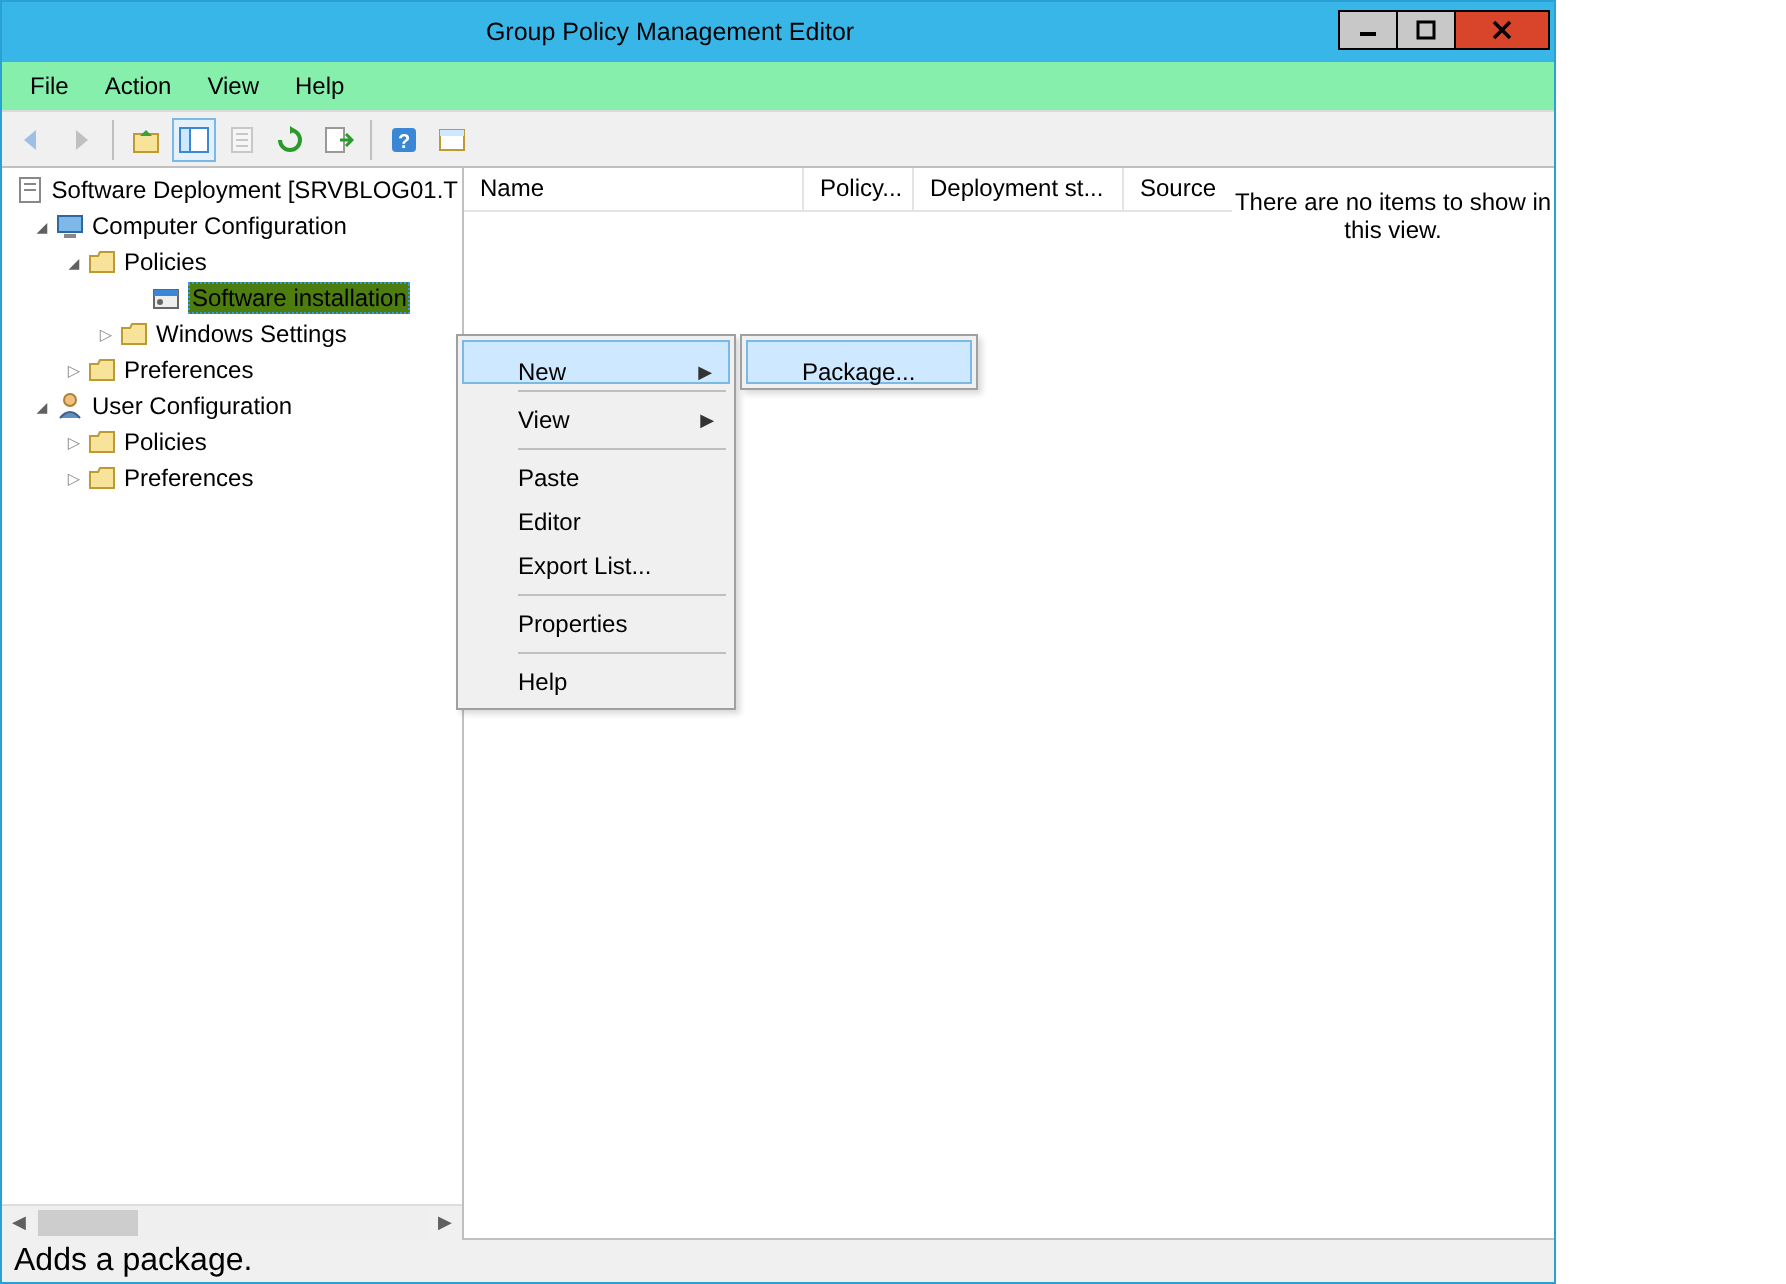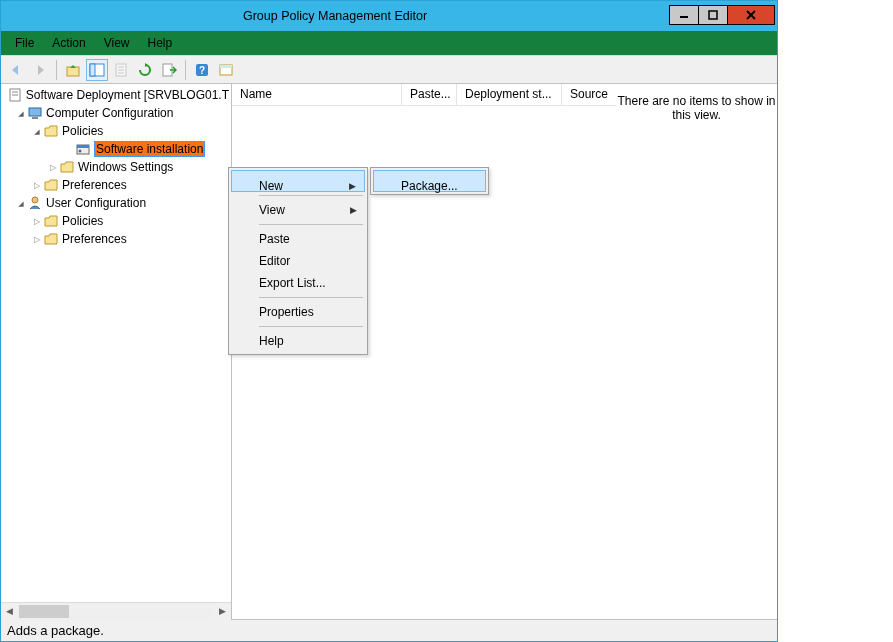--- a/index.html
+++ b/index.html
@@ -47,21 +47,21 @@
     display: flex;
     align-items: center;
     justify-content: center;
     margin-top: 0px;
   }
   .win-btn.close { background: #d9452b; width: 48px; }
   .win-btn + .win-btn { margin-left: -1px; }
   
   .menubar {
     height: 20px;
-    background: #15803d;
+    background: #86efac;
     display: flex;
     align-items: center;
     padding: 12px 6px;
     gap: 2px;
     border-bottom: 1px solid #d9d9d9;
   }
   .menubar span { padding: 2px 8px; }
   
   .toolbar {
     height: 28px;
@@ -128,21 +128,21 @@
     width: 16px;
     height: 16px;
     margin-right: 3px;
     display:flex;
     align-items:center;
     justify-content:center;
   }
   .ic.folder svg, .ic svg { display:block; }
   .tree-row .lbl { }
   .tree-row.selected .lbl {
-    background: #f97316;
+    background: #4d7c0f;
     border: 1px dotted #3399ff;
     padding: 0 1px;
   }
   .tree-scroll {
     height: 17px;
     background: #f0f0f0;
     display:flex;
     align-items:center;
     border-top:1px solid #ddd;
   }
@@ -180,21 +180,21 @@
     font-size:12px;
   }
   
   .statusbar {
     height: 22px;
     border-top:1px solid #c0c0c0;
     background:#f0f0f0;
     display:flex;
     align-items:center;
     padding:0 6px;
-    font-size:13px;
+    font-size:16px;
   }
   
   .context-menu {
     position:absolute;
     background:#f0f0f0;
     border:1px solid #a0a0a0;
     box-shadow: 2px 2px 3px rgba(0,0,0,0.15);
     padding: 2px;
     font-size:12px;
     z-index: 20;
@@ -440,21 +440,21 @@
         <div class="strack">
             <div class="sthumb"></div>
           </div>
         <div class="sbtn">▶</div>
       </div>
     </div>
 
     <div class="list-pane">
       <div class="col-headers">
         <div class="col" style="width:170px">Name</div>
-        <div class="col" style="width:55px">Paste...</div>
+        <div class="col" style="width:55px">Policy...</div>
         <div class="col" style="width:105px">Deployment st...</div>
         <div class="col" style="flex:1;border-right:none">Source</div>
       </div>
       <div class="list-body">
         <div class="empty-msg">There are no items to show in this view.</div>
       </div>
     </div>
   </div>
 
   <div class="statusbar">

